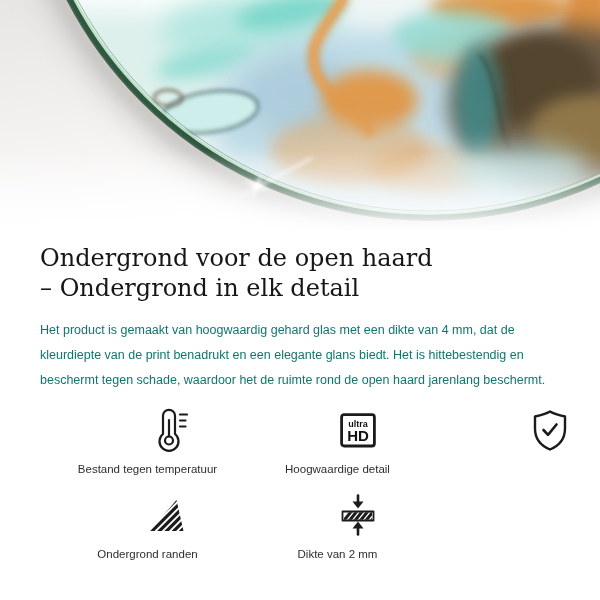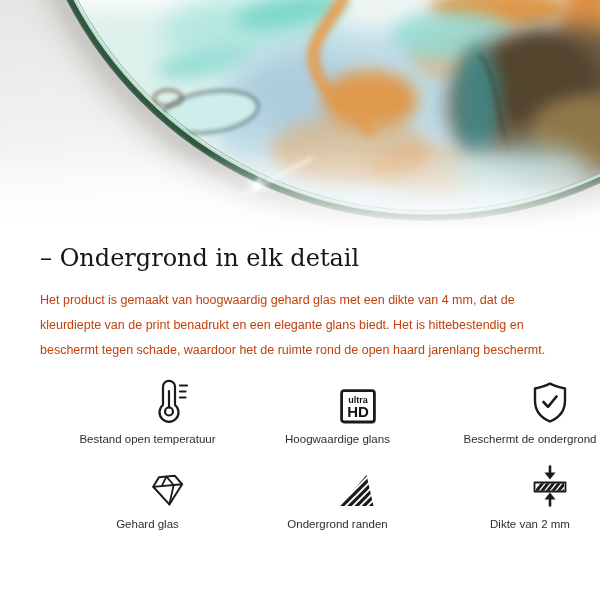--- a/index.html
+++ b/index.html
@@ -4,25 +4,25 @@
 <style>
   html,body{margin:0;padding:0;}
   body{width:600px;height:600px;background:#ffffff;font-family:"Liberation Sans",sans-serif;}
   .page{position:relative;width:600px;height:600px;overflow:hidden;background:#ffffff;}
   .hero{margin:0;width:600px;height:232px;display:block;}
   .hero svg{display:block;}
   .content{padding:0 40px;}
   h1{margin:11px 0 0;font-family:"DejaVu Serif","Liberation Serif",serif;font-weight:400;
      font-size:24px;line-height:30px;color:#161616;letter-spacing:0;}
   h1 .h-line{display:block;}
-  p.desc{margin:15px 0 0;width:524px;font-size:12.5px;line-height:25px;color:#c2410c;}
+  p.desc{margin:15px 0 0;width:524px;font-size:12.5px;line-height:25px;color:#0f766e;}
   .features{margin-top:13px;display:grid;grid-template-columns:187px 193px 192px;
             grid-auto-rows:auto;row-gap:15px;padding-left:14px;}
   .feature{display:flex;flex-direction:column;align-items:center;}
-  .icon-box{height:48px;display:flex;align-items:flex-end;justify-content:center;padding-left:40px;}
+  .icon-box{height:48px;display:flex;align-items:center;justify-content:center;padding-left:40px;}
   .feature .label{margin-top:8px;font-size:11.5px;line-height:14px;color:#2e2e2e;text-align:center;white-space:nowrap;}
   .ico{stroke:#1b1b1b;fill:none;stroke-width:2.2;stroke-linecap:round;stroke-linejoin:round;}
   .ico .fill{fill:#1b1b1b;stroke:none;}
   .ico text{font-family:"Liberation Sans",sans-serif;fill:#111;stroke:none;}
 </style>
 </head>
 <body>
 
 <div class="page">
 
@@ -103,76 +103,62 @@
         <path d="M0,-15 L2.4,-2.4 L15,0 L2.4,2.4 L0,15 L-2.4,2.4 L-15,0 L-2.4,-2.4 Z" fill="#ffffff" filter="url(#b2)" opacity="0.95"></path>
         <circle r="2.6" fill="#ffffff"></circle>
       </g>
 
       <rect x="0" y="150" width="600" height="82" fill="url(#fadeWhite)"></rect>
     </svg>
   </figure>
 
   <section class="content">
     <h1>
+      <span class="h-line">Ondergrond voor de open haard</span>
       <span class="h-line">– Ondergrond in elk detail</span>
     </h1>
 
     <p class="desc">Het product is gemaakt van hoogwaardig gehard glas met een dikte van 4 mm, dat de kleurdiepte van de print benadrukt en een elegante glans biedt. Het is hittebestendig en beschermt tegen schade, waardoor het de ruimte rond de open haard jarenlang beschermt.</p>
 
     <div class="features">
 
       <div class="feature">
         <div class="icon-box">
           <svg class="ico" width="40" height="46" viewBox="0 0 40 46">
             <path d="M15,8.8 a6,6 0 0 1 12,0 V27 a9.5,9.5 0 1 1 -12,0 Z"></path>
             <circle cx="21" cy="33.5" r="4"></circle>
             <line x1="21" y1="13" x2="21" y2="29.3"></line>
             <line x1="32" y1="7.5" x2="39" y2="7.5"></line>
             <line x1="32" y1="13.5" x2="37.5" y2="13.5"></line>
             <line x1="32" y1="19.5" x2="37.5" y2="19.5"></line>
           </svg>
         </div>
-        <div class="label">Bestand open temperatuur</div>
+        <div class="label">Bestand tegen temperatuur</div>
       </div>
 
       <div class="feature">
         <div class="icon-box">
           <svg class="ico" width="36" height="35" viewBox="0 0 36 35">
             <rect x="1.6" y="1.6" width="32.8" height="31.4" rx="2.5" stroke-width="2.8"></rect>
             <text x="18" y="13.5" font-size="9" font-weight="700" text-anchor="middle">ultra</text>
             <text x="18" y="28" font-size="15" font-weight="700" text-anchor="middle">HD</text>
           </svg>
         </div>
-        <div class="label">Hoogwaardige glans</div>
+        <div class="label">Hoogwaardige detail</div>
       </div>
 
       <div class="feature">
         <div class="icon-box">
           <svg class="ico" width="36" height="43" viewBox="0 0 36 43">
             <path d="M18,2.5 C22,5 28,6.5 33,7.5 V19.5 C33,30 26.5,37 18,40.5 C9.5,37 3,30 3,19.5 V7.5 C8,6.5 14,5 18,2.5 Z" stroke-width="2.4"></path>
             <path d="M11.5,21 L16,25.8 L24.5,15.5" stroke-width="2.6"></path>
           </svg>
         </div>
-        <div class="label">Beschermt de ondergrond</div>
-      </div>
-
-      <div class="feature">
-        <div class="icon-box">
-          <svg class="ico" width="40" height="38" viewBox="0 0 40 38">
-            <g transform="rotate(-5 20 18)" stroke-width="2">
-              <path d="M12,5.5 L28,5.5 L34.5,14.5 L20,33.5 L5.5,14.5 Z"></path>
-              <line x1="5.5" y1="14.5" x2="34.5" y2="14.5" stroke-width="1.8"></line>
-              <line x1="19.5" y1="5.5" x2="14" y2="14.5" stroke-width="1.8"></line>
-              <line x1="19.5" y1="5.5" x2="26" y2="14.5" stroke-width="1.8"></line>
-              <line x1="26" y1="14.5" x2="20" y2="33.5" stroke-width="1.8"></line>
-            </g>
-          </svg>
-        </div>
-        <div class="label">Gehard glas</div>
-      </div>
+      </div>
+
 
       <div class="feature">
         <div class="icon-box">
           <svg class="ico" width="38" height="37" viewBox="0 0 38 37">
             <defs>
                 <clipPath id="triClip">
                   <path d="M1,34 L27.5,3 L34.5,34 Z"></path>
                 </clipPath>
               </defs>
             <g clip-path="url(#triClip)" stroke-width="3.2" stroke-linecap="butt">

